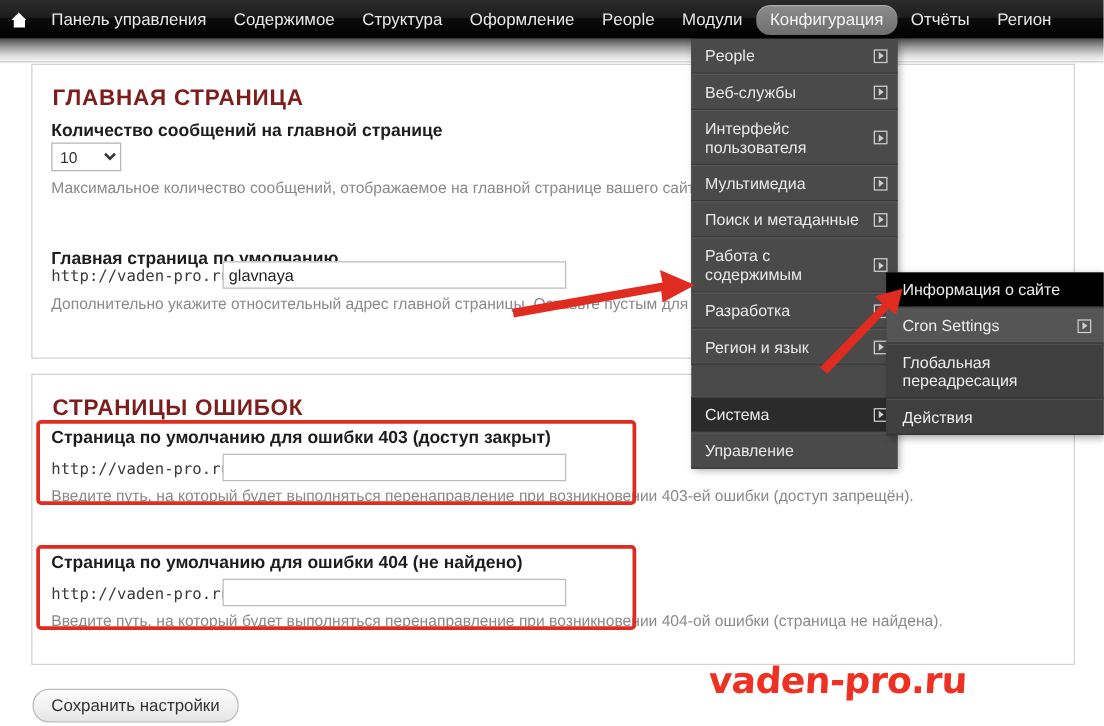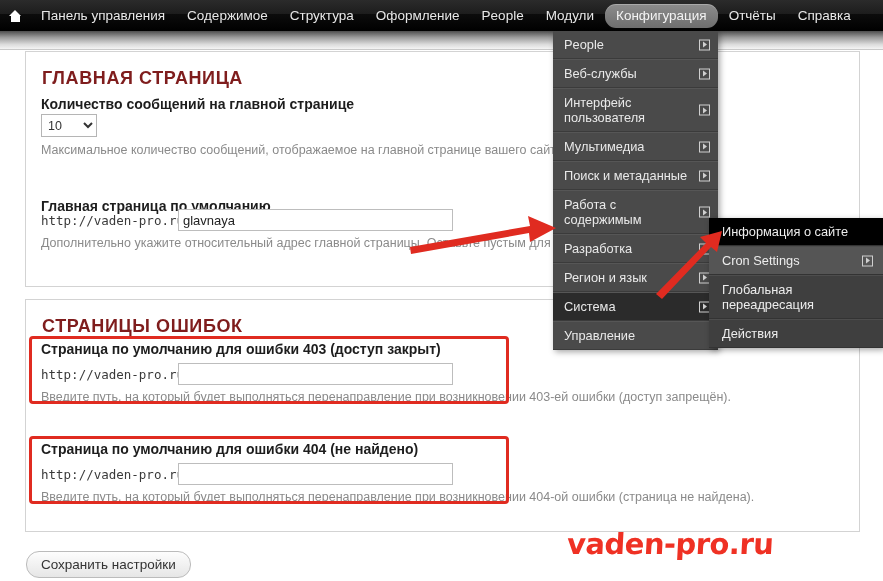--- a/index.html
+++ b/index.html
@@ -152,21 +152,21 @@
   .mi {
     position:relative;
     padding:6px 24px 6px 11px;
     color:#e9e9e9; font-size:12.8px; line-height:15px;
     border-bottom:1px solid #3b3b3b;
     border-top:1px solid #565656;
     background:#4a4a4a;
     cursor:pointer;
   }
   .mi:first-child { border-top:none; }
-  .mi.sel { background:#2b2b2b; }
+  .mi.sel { background:#2b2b2b;margin-top:25px; }
   .mi .arr {
     position:absolute; right:8px; top:50%; transform:translateY(-50%);
     width:11px; height:11px; border:1px solid #cfcfcf;
     display:flex; align-items:center; justify-content:center;
   }
   .mi .arr:after {
     content:""; display:block;
     width:0;height:0;
     border-top:3px solid transparent;
     border-bottom:3px solid transparent;
@@ -220,21 +220,21 @@
     </span>
   </div>
   <div class="tb-item">Панель управления</div>
   <div class="tb-item">Содержимое</div>
   <div class="tb-item">Структура</div>
   <div class="tb-item">Оформление</div>
   <div class="tb-item">People</div>
   <div class="tb-item">Модули</div>
   <div class="tb-item active">Конфигурация</div>
   <div class="tb-item">Отчёты</div>
-  <div class="tb-item">Справка</div>
+  <div class="tb-item">Регион</div>
 </div>
 
 <div id="headstrip"></div>
 <div id="headstrip-line"></div>
 
 <div class="panel" id="panel-front">
   <div class="section-title">ГЛАВНАЯ СТРАНИЦА</div>
 </div>
 
 <div class="field-label" id="lbl-count" style="z-index:7">Количество сообщений на главной странице</div>

